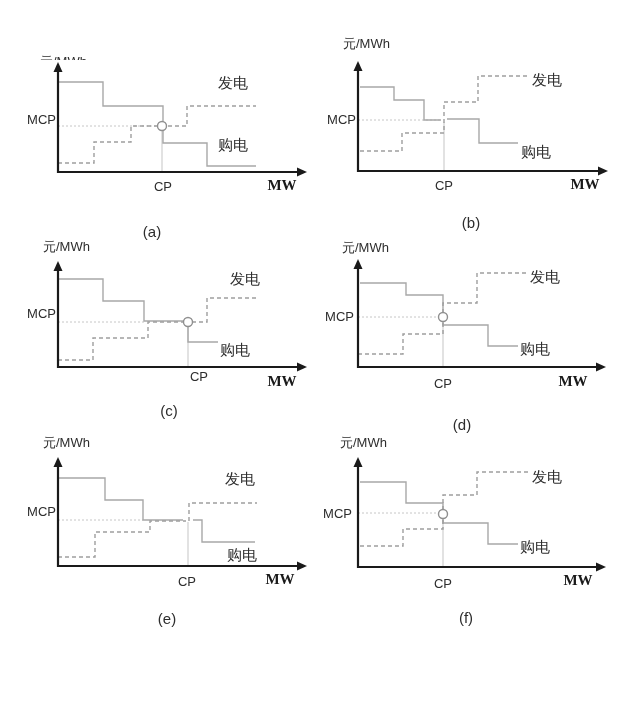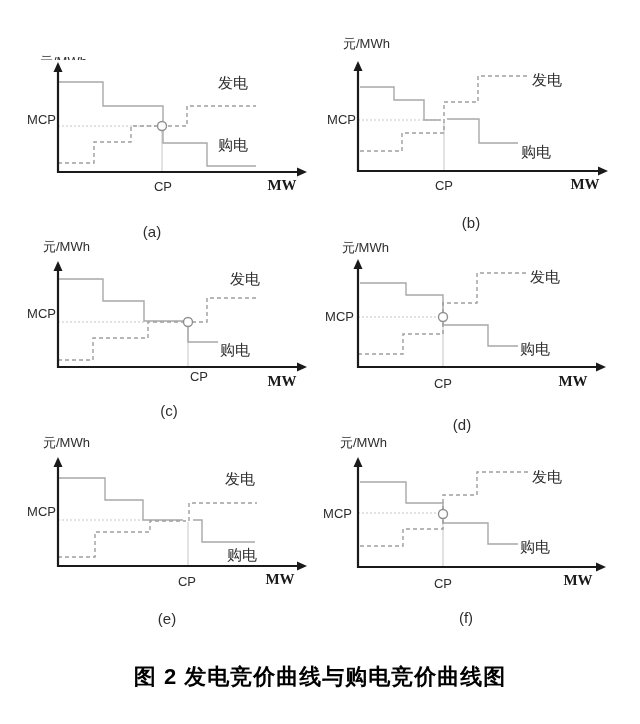--- a/index.html
+++ b/index.html
@@ -122,14 +122,13 @@
         <circle cx="443" cy="514" r="4.5" fill="#ffffff" stroke="#8f8f8f" stroke-width="1.4"></circle>
         <text x="340" y="447" class="t-axis" text-anchor="start">元/MWh</text>
         <text x="352" y="518" class="t-axis" text-anchor="end">MCP</text>
         <text x="532" y="482" class="t-cn" text-anchor="start">发电</text>
         <text x="520" y="552" class="t-cn" text-anchor="start">购电</text>
         <text x="443" y="588" class="t-axis" text-anchor="middle">CP</text>
         <text x="578" y="585" class="t-mw" text-anchor="middle">MW</text>
         <text x="466" y="623" class="t-panel" text-anchor="middle">(f)</text>
       </g>
     </svg>
-  <div class="caption">图 2 发电竞价曲线与购电竞价曲线图</div>
 </div>
 
 </body></html>

